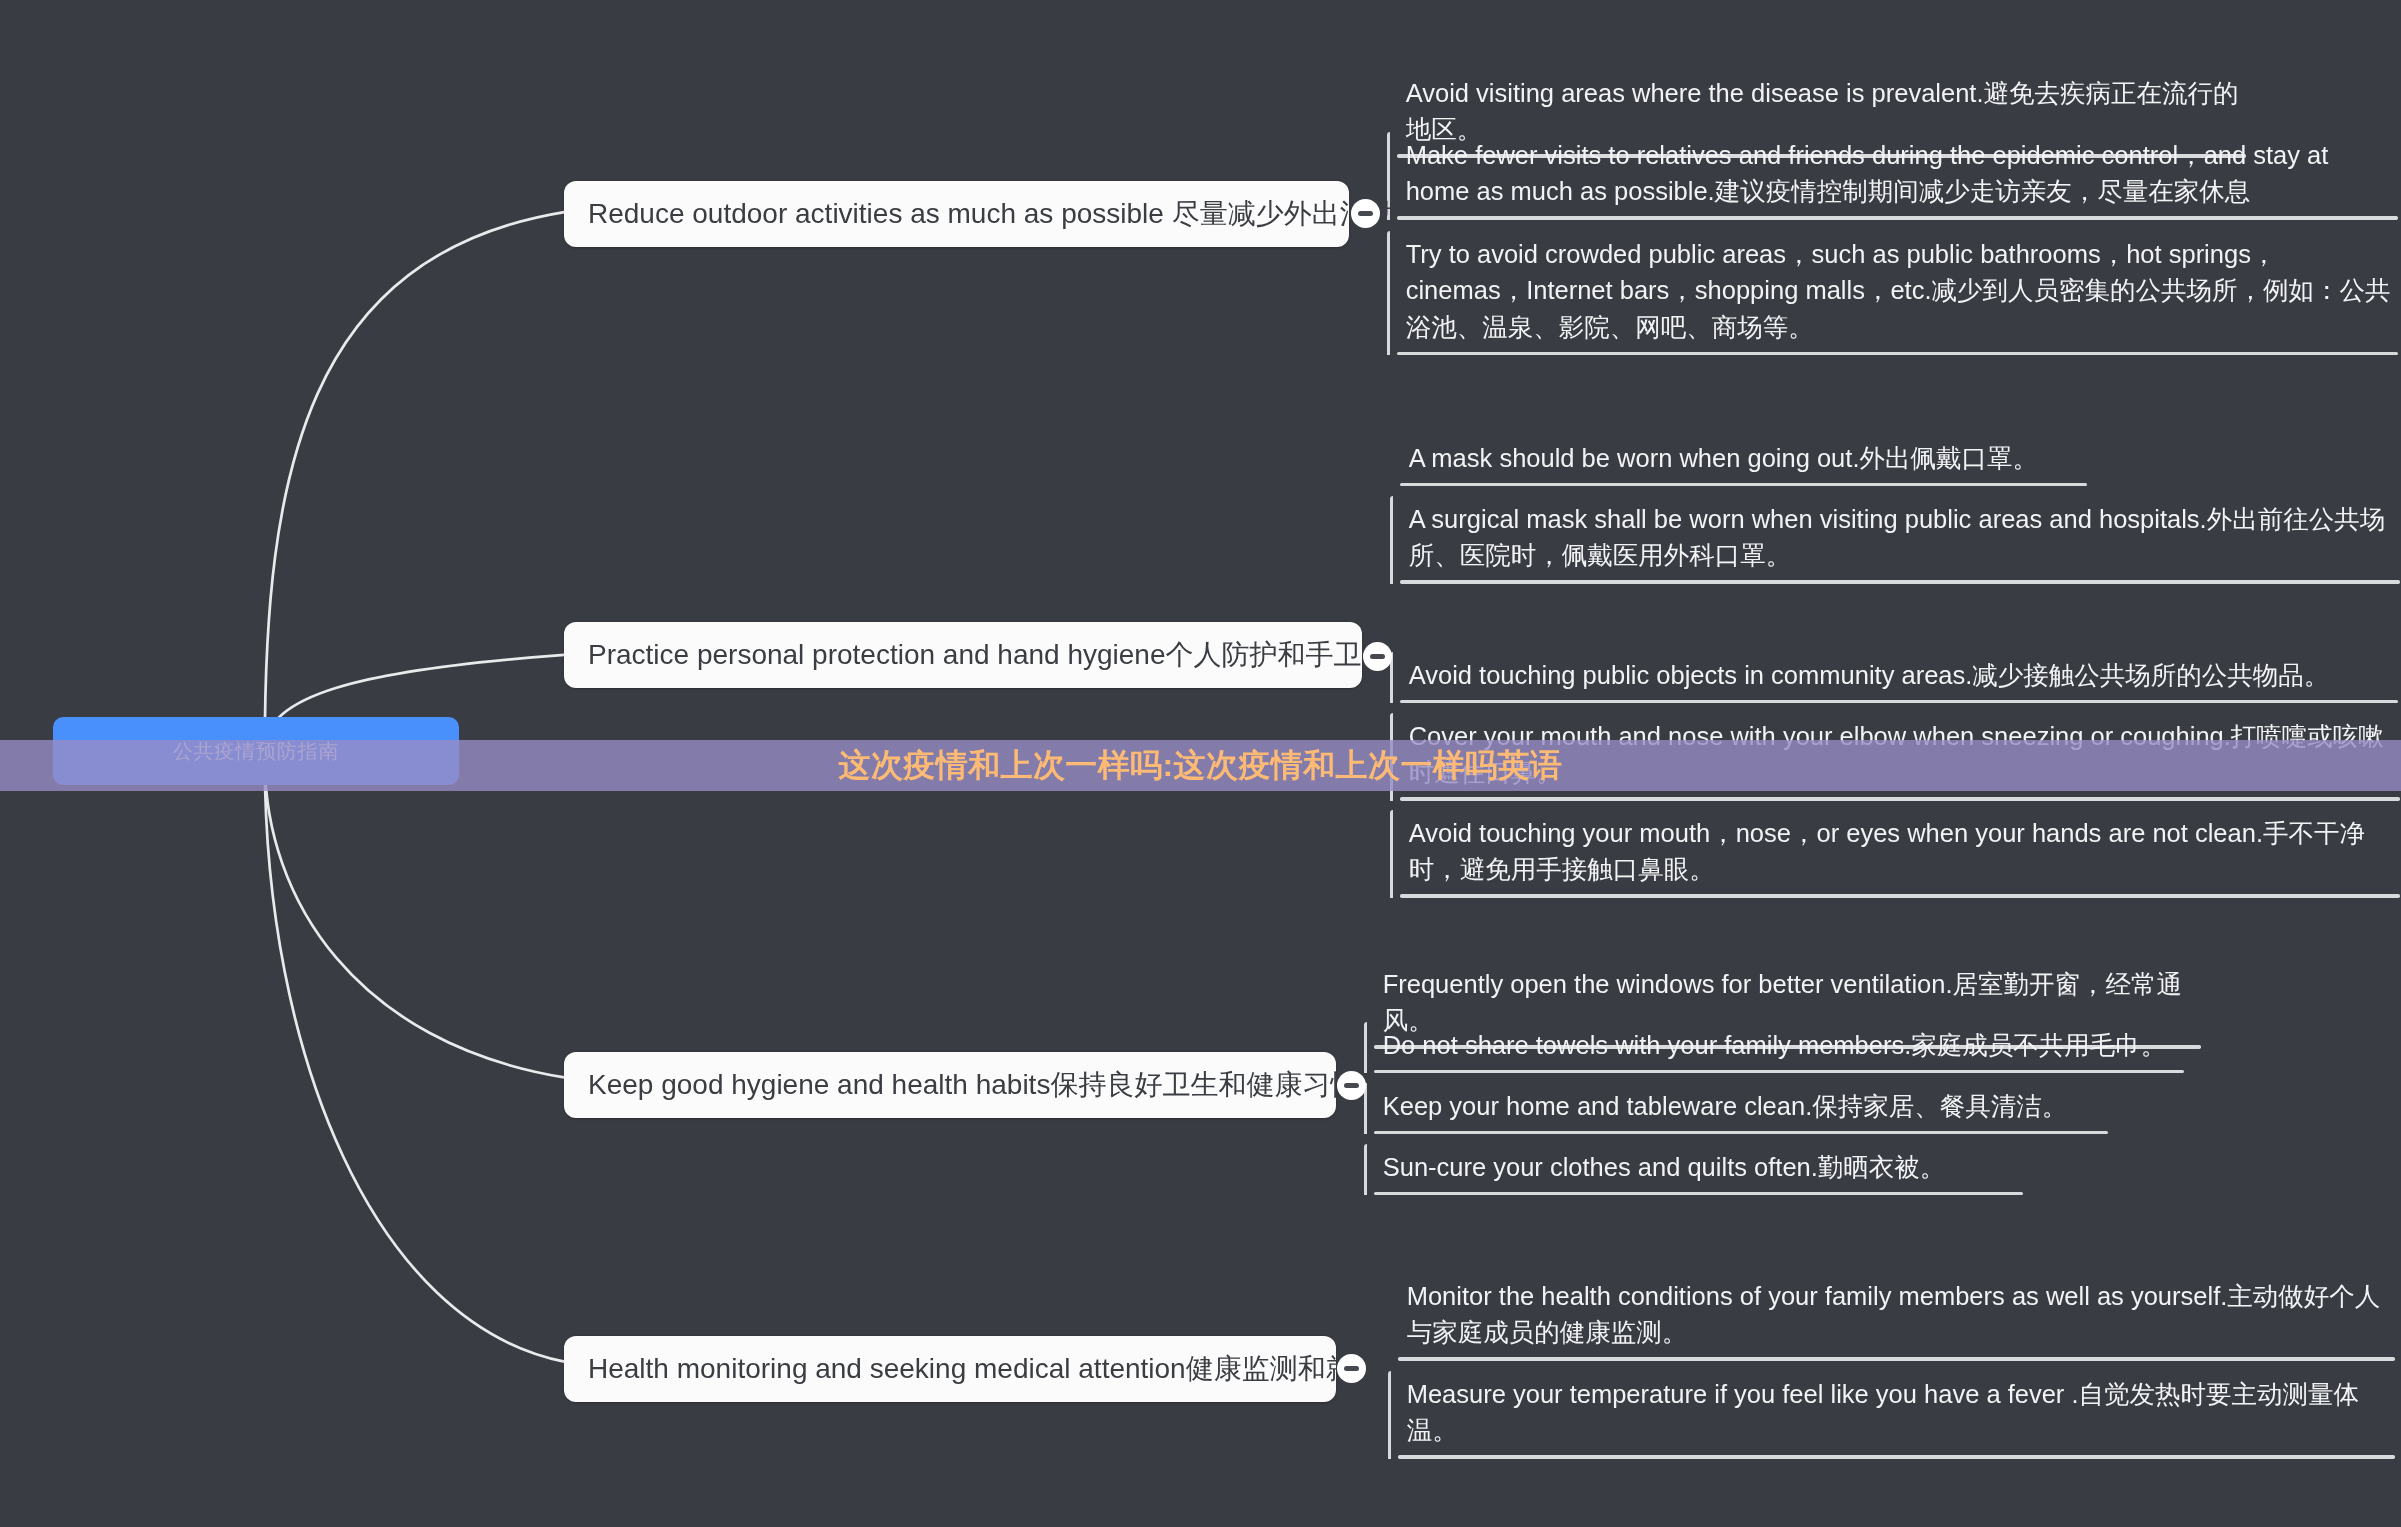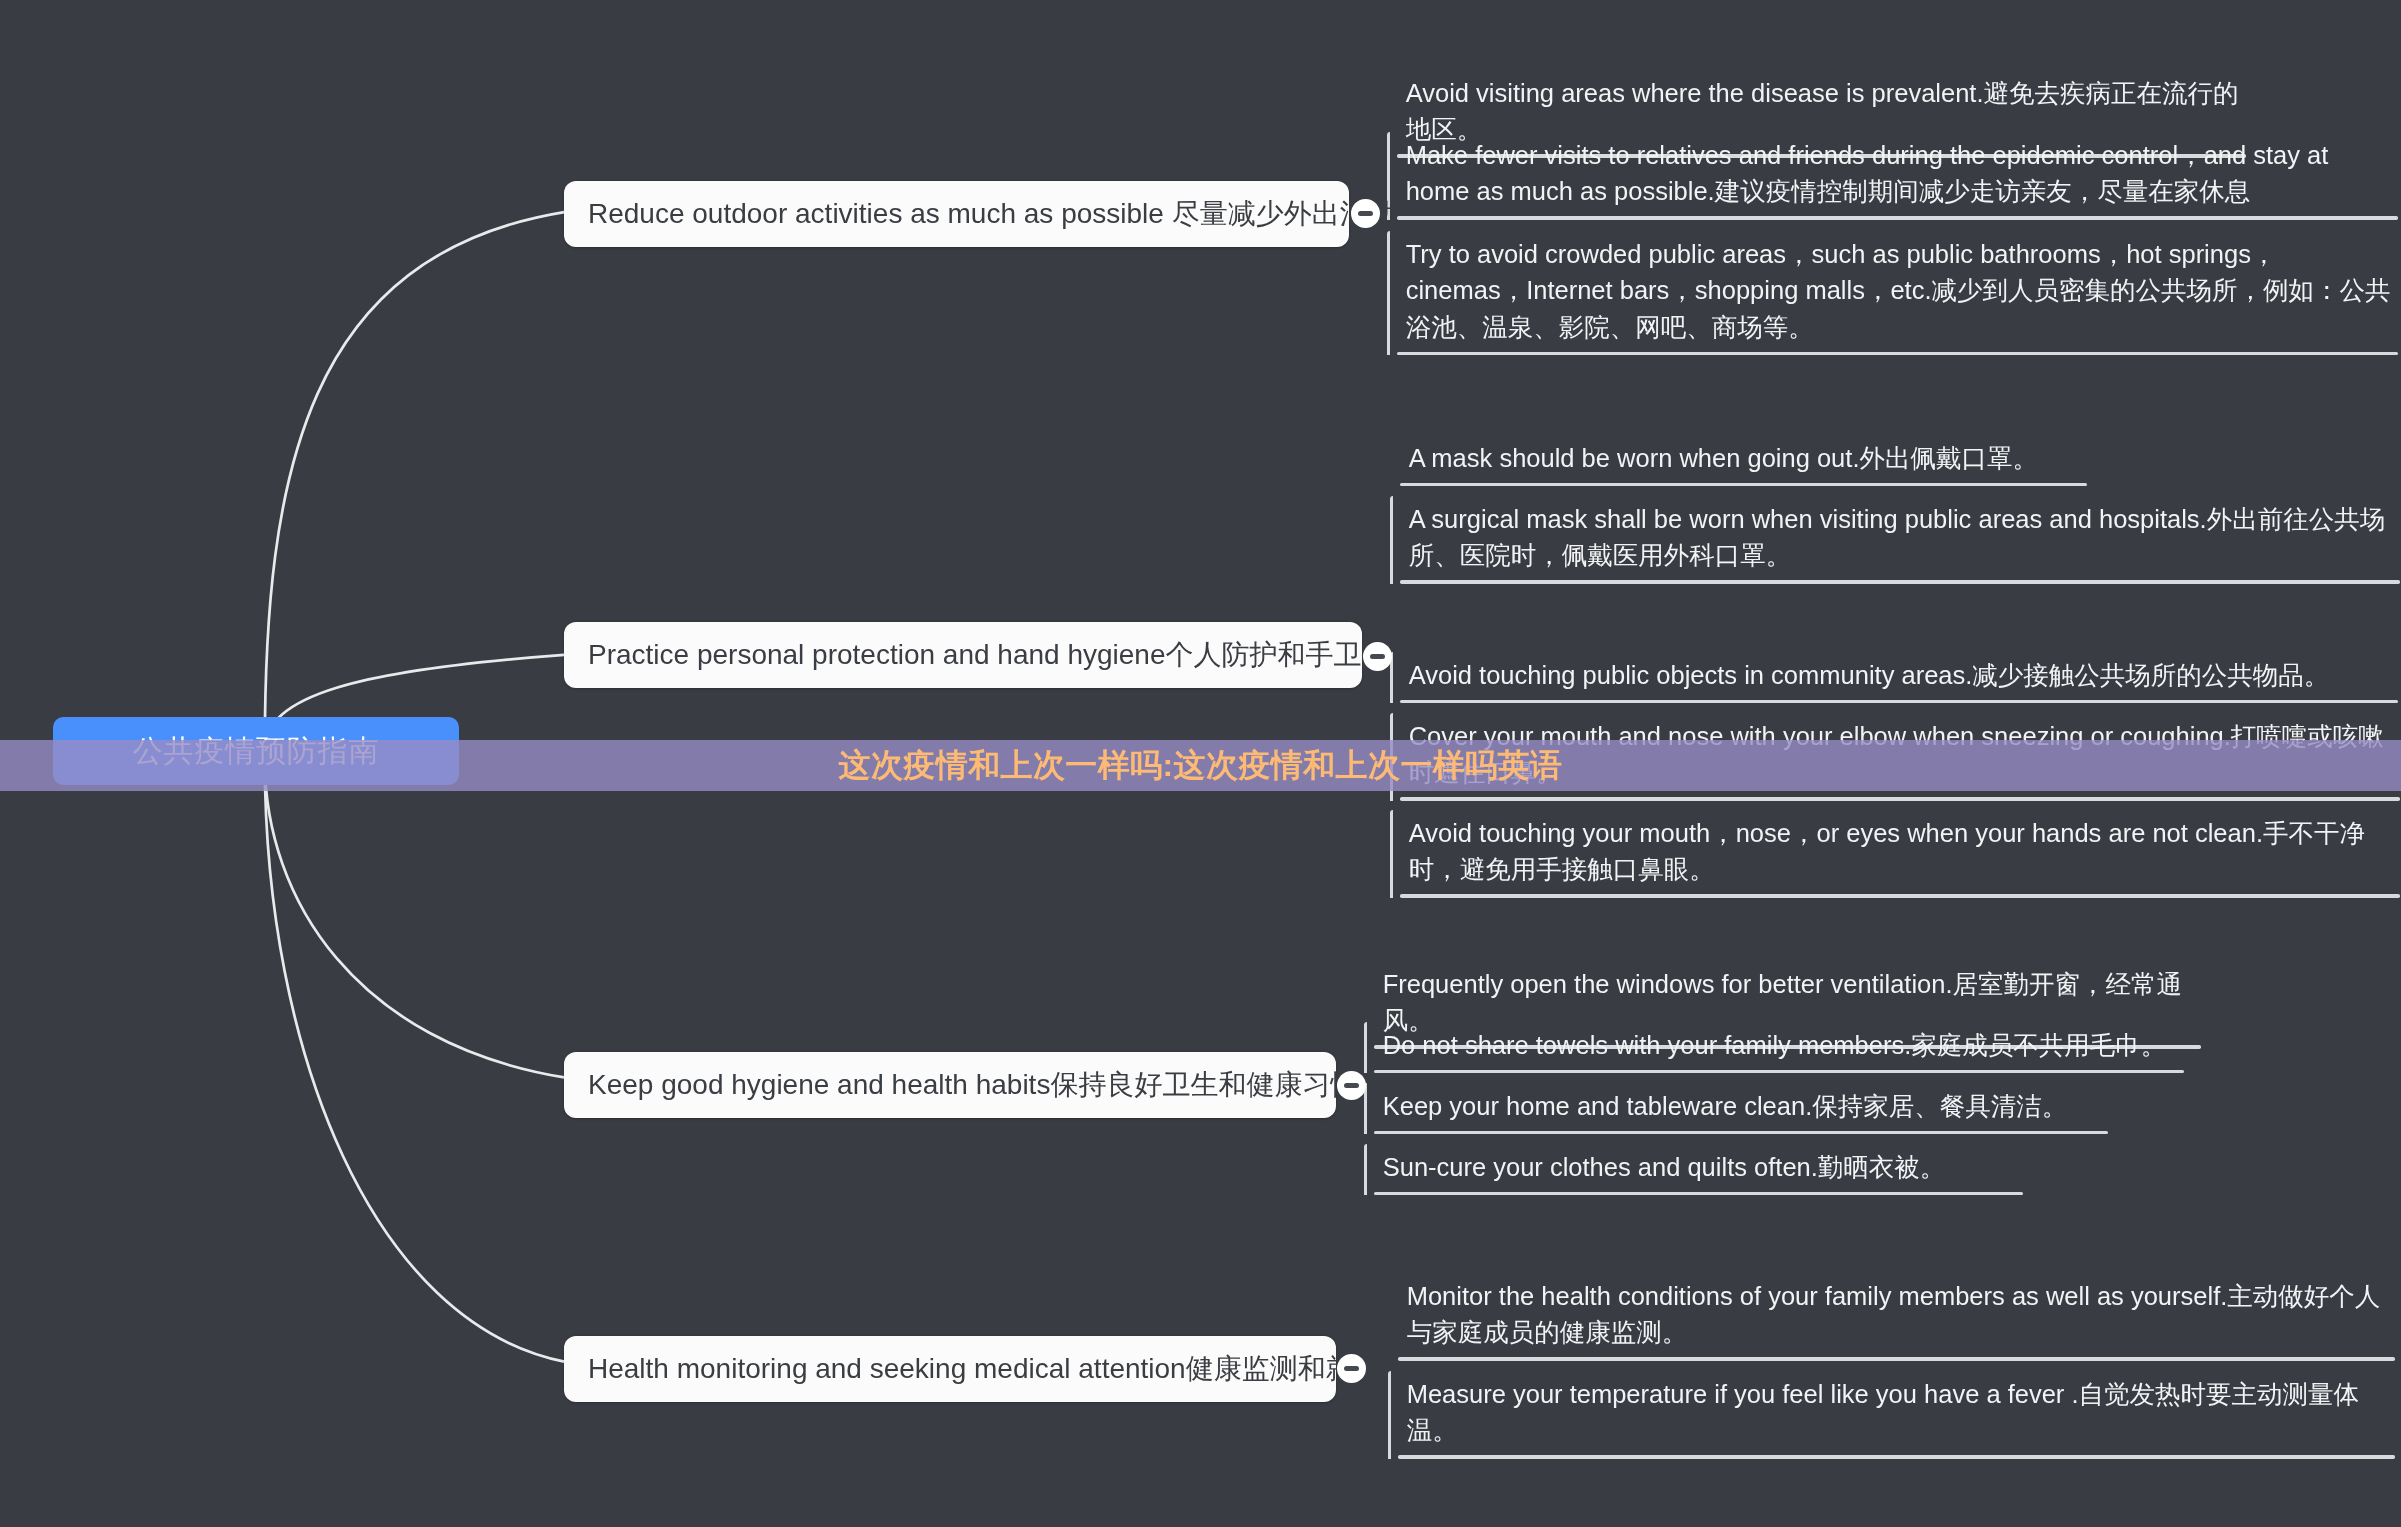--- a/index.html
+++ b/index.html
@@ -22,21 +22,21 @@
     position:absolute;
     left:53px;top:717px;
     width:406px;height:68px;
     background:#4a90fc;
     border-radius:10.2px;
     display:flex;align-items:center;justify-content:center;
     z-index:3;
   }
   .root-node .root-label{
     color:#ffffff;
-    font-size:30px;
+    font-size:20px;
     letter-spacing:0.8px;
     white-space:nowrap;
   }
 
   
   .branch-node{
     position:absolute;
     background:#fbfbfb;
     border-radius:12px;
     display:flex;align-items:center;

